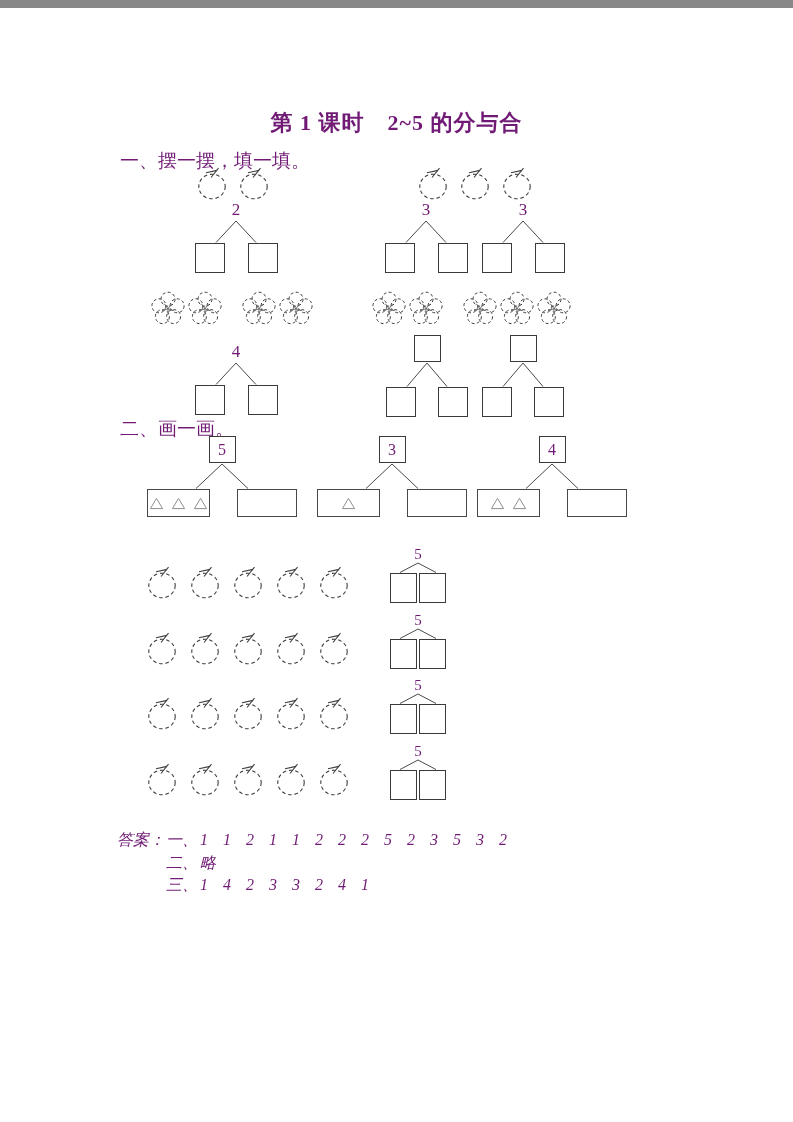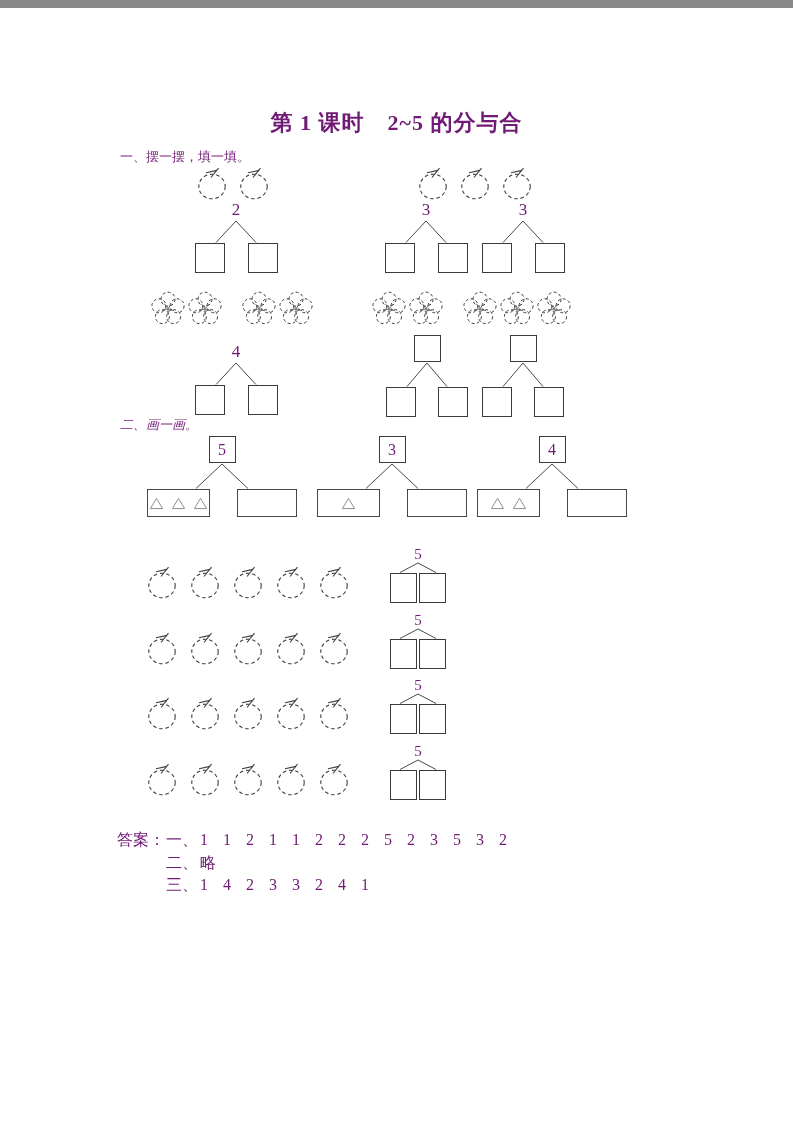--- a/index.html
+++ b/index.html
@@ -5,23 +5,23 @@
   html,body{margin:0;padding:0;background:#888;}
   .page{
     position:relative;width:793px;height:1122px;margin:8px auto;
     background:#ffffff;color:#701a75;overflow:hidden;
     font-family:"Liberation Serif","DejaVu Serif",serif;
   }
   .title{
     position:absolute;top:100px;left:0;width:100%;text-align:center;
     font-size:22px;font-weight:bold;letter-spacing:1px;
   }
-  .seclabel{position:absolute;font-size:13px;white-space:nowrap;}
+  .seclabel{position:absolute;font-size:19px;white-space:nowrap;}
   #s1-label{left:120px;top:140px;}
-  #s2-label{left:120px;top:408px;font-style:italic;}
+  #s2-label{left:120px;top:408px;}
   #s3-label{left:120px;top:514px;}
 
   .icon-strip{position:absolute;display:flex;align-items:flex-end;}
   .icon-strip .seg{display:flex;}
   .icn{display:block;}
 
   
   #gA-icons{left:197px;top:158px;}   #gA-icons .seg{gap:12px;}
   #gB-icons{left:418px;top:158px;}   #gB-icons .seg{gap:12px;}
   #gC-icons{left:151px;top:283px;}   #gC-icons .seg{gap:3px;}  #gC-icons{gap:20px;}
@@ -58,21 +58,21 @@
   .bx{width:30px;height:30px;border:1.4px solid #3a3a3a;box-sizing:border-box;background:#fff;}
   .boxrow2{display:flex;gap:2px;}
   .bx27{width:27px;height:30px;border:1.4px solid #3a3a3a;box-sizing:border-box;background:#fff;}
   .rectrow{display:flex;gap:27px;}
   .rect{width:63px;height:28px;border:1.3px solid #474747;box-sizing:border-box;background:#fff;
         display:flex;align-items:center;justify-content:center;gap:7px;}
   .rect.r2{width:60px;}
 
   
   .answers{position:absolute;left:117px;top:821px;font-size:16px;}
-  .ansrow{display:flex;align-items:baseline;height:22.5px;line-height:22.5px;}
+  .ansrow{display:flex;align-items:baseline;height:22.5px;line-height:22.5px;font-style:italic;}
   .anslabel{width:49px;}
   .ansprefix{width:34px;}
   .ansvals{display:flex;gap:15px;}
   .ansvals span{min-width:8px;text-align:center;}
 </style>
 </head>
 <body>
 
 <div class="page">
 

